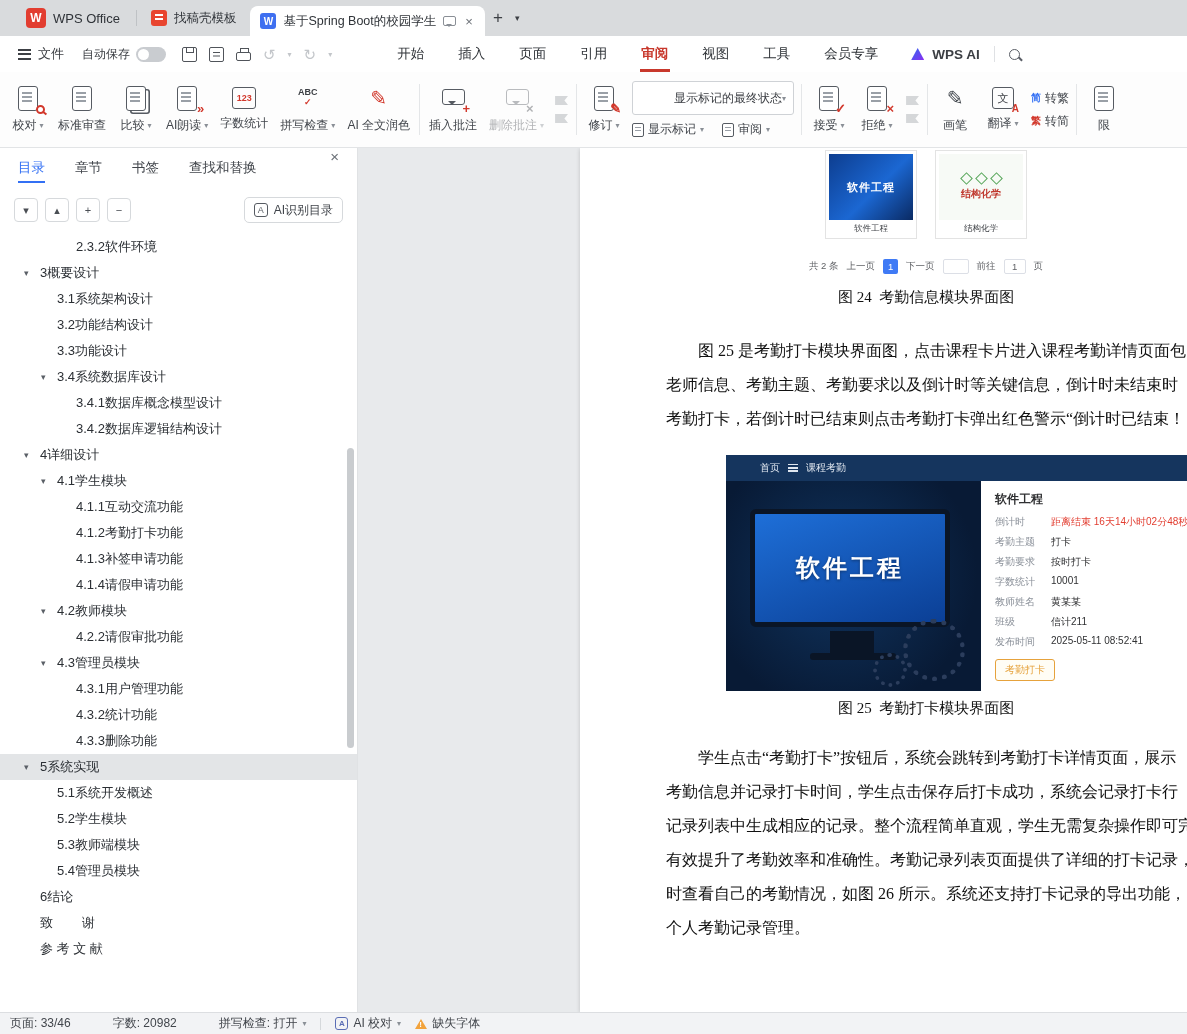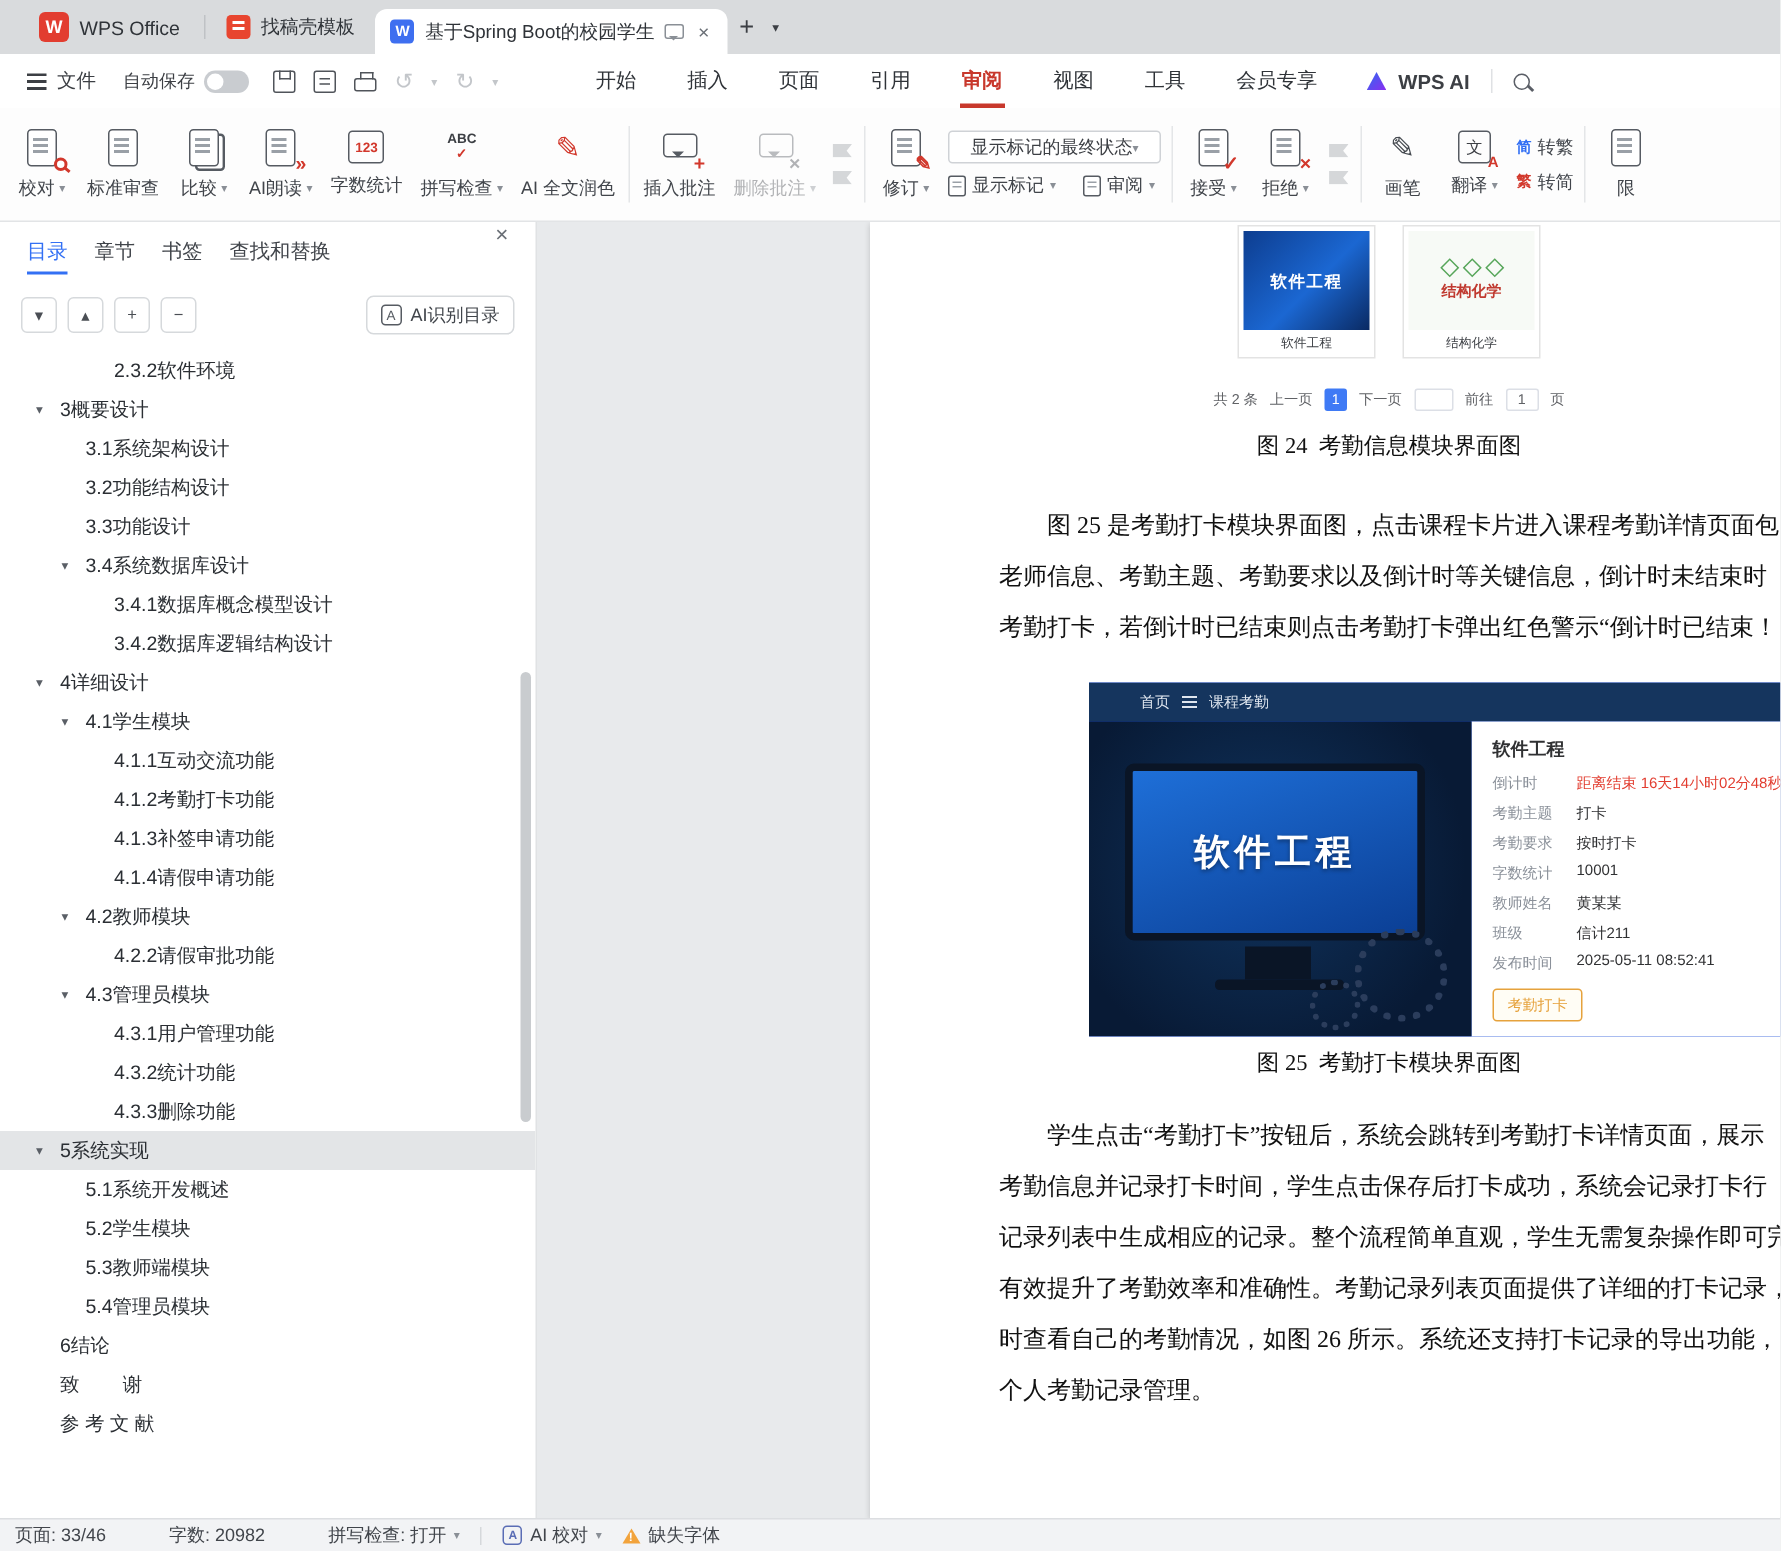--- a/index.html
+++ b/index.html
@@ -72,32 +72,32 @@
   .ric-abc { flex-direction:column; font-size:9px; font-weight:bold; color:#3c3f44; line-height:1.1; }
   .ric-pen { font-size:20px; color:#d2382c; }
   .ric-pen-dark { font-size:20px; color:#454a50; }
   .ric-bub::before { content:""; position:absolute; left:2px; top:4px; width:21px; height:14px; border:1.6px solid #565b62; border-radius:3px; }
   .ric-bub::after { content:""; position:absolute; left:8px; bottom:2px; border:4px solid transparent; border-top-color:#565b62; }
   .ric-trans { border:1.6px solid #565b62; border-radius:3px; width:22px; height:22px; font-size:11px; color:#3c3f44; }
   .ric-trans i { position:absolute; right:-6px; bottom:-6px; font-size:10px; font-weight:bold; color:#d2382c; }
   .flagcol { display:flex; flex-direction:column; gap:9px; padding:0 5px; }
   .flag { width:13px; height:9px; background:#9ba0a6; clip-path:polygon(0 0,100% 0,72% 50%,100% 100%,0 100%); }
   .rcol { display:flex; flex-direction:column; gap:6px; justify-content:center; padding:0 4px; flex:none; }
-  .combo { width:142px; height:22px; border:1px solid #cfd2d6; border-radius:3px; background:#fff; display:flex; align-items:center; justify-content:center; padding:4px 7px; font-size:12px; white-space:nowrap; }
+  .combo { width:162px; height:22px; border:1px solid #cfd2d6; border-radius:3px; background:#fff; display:flex; align-items:center; justify-content:flex-end; padding:16px 7px; font-size:12px; white-space:nowrap; }
   .srow { display:flex; align-items:center; gap:18px; }
   .sbtn { display:flex; align-items:center; gap:4px; font-size:12px; color:#41454b; white-space:nowrap; }
   .mini-doc { width:12px; height:14px; border:1.4px solid #565b62; border-radius:2px; position:relative; background:#fff; flex:none; }
   .mini-doc::after { content:""; position:absolute; left:2px; top:3px; right:2px; height:1.2px; background:#9aa0a7; box-shadow:0 3px 0 #9aa0a7; }
   .cchip { font-size:10px; font-weight:bold; }
   .cblue { color:#3370f4; } .cred { color:#d2382c; }
 
   
   .content { flex:1; display:flex; min-height:0; }
   .sidebar { width:358px; flex:none; background:#fff; position:relative; display:flex; flex-direction:column; border-right:1px solid #e0e2e4; }
-  .side-tabs { height:40px; display:flex; align-items:flex-start; gap:18px; padding:0 18px; font-size:13.5px; flex:none; }
+  .side-tabs { height:40px; display:flex; align-items:flex-start; gap:30px; padding:0 18px; font-size:13.5px; flex:none; }
   .side-tab { height:100%; display:flex; align-items:center; position:relative; color:#41454b; }
   .side-tab.active { color:#3370f4; }
   .side-tab.active::after { content:""; position:absolute; bottom:5px; left:0; right:0; height:2px; background:#3370f4; }
   .side-close { margin-left:auto; font-size:15px; color:#6b7077; }
   .side-controls { height:44px; display:flex; align-items:center; gap:7px; padding:0 14px; flex:none; }
   .cbtn { width:24px; height:24px; border:1px solid #d6d9dc; border-radius:4px; display:flex; align-items:center; justify-content:center; font-size:11px; color:#4a4e54; background:#fff; }
   .ai-rec { margin-left:auto; height:26px; border:1px solid #d6d9dc; border-radius:5px; display:flex; align-items:center; gap:6px; padding:0 9px; font-size:12px; color:#41454b; background:#fff; }
   .ai-rec-ic { width:14px; height:14px; border:1.4px solid #565b62; border-radius:3px; font-size:9px; display:flex; align-items:center; justify-content:center; color:#565b62; }
   .ai-rec-ic::after { content:"A"; }
   .toc-list { flex:1; position:relative; font-size:13px; overflow:hidden; padding-top:2px; }

